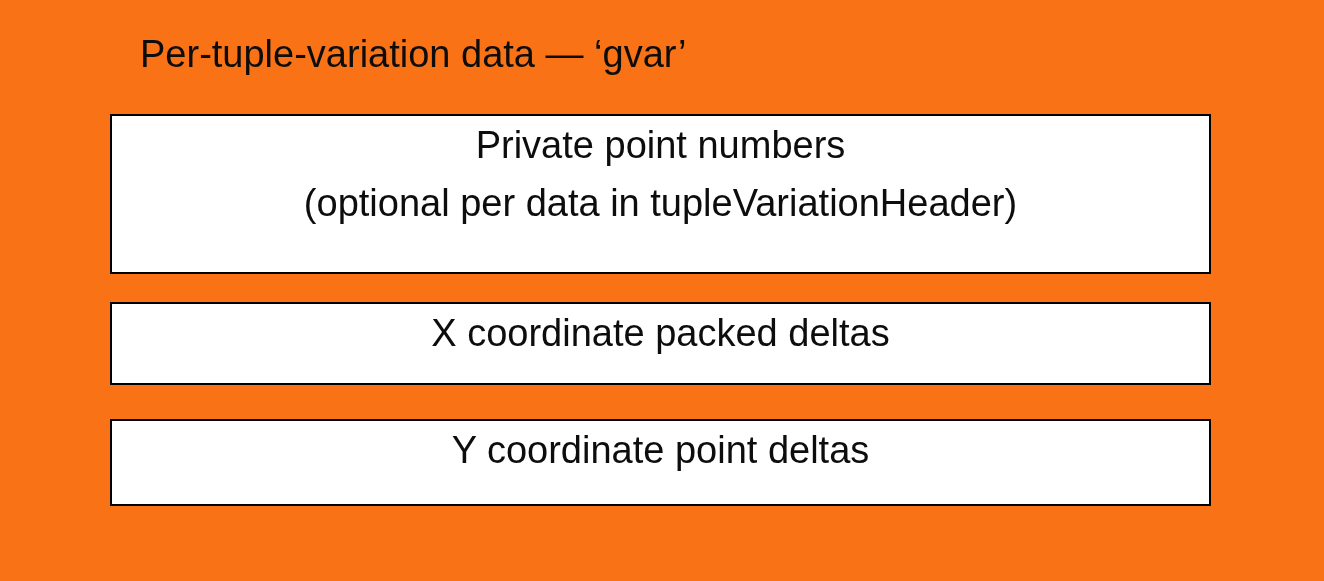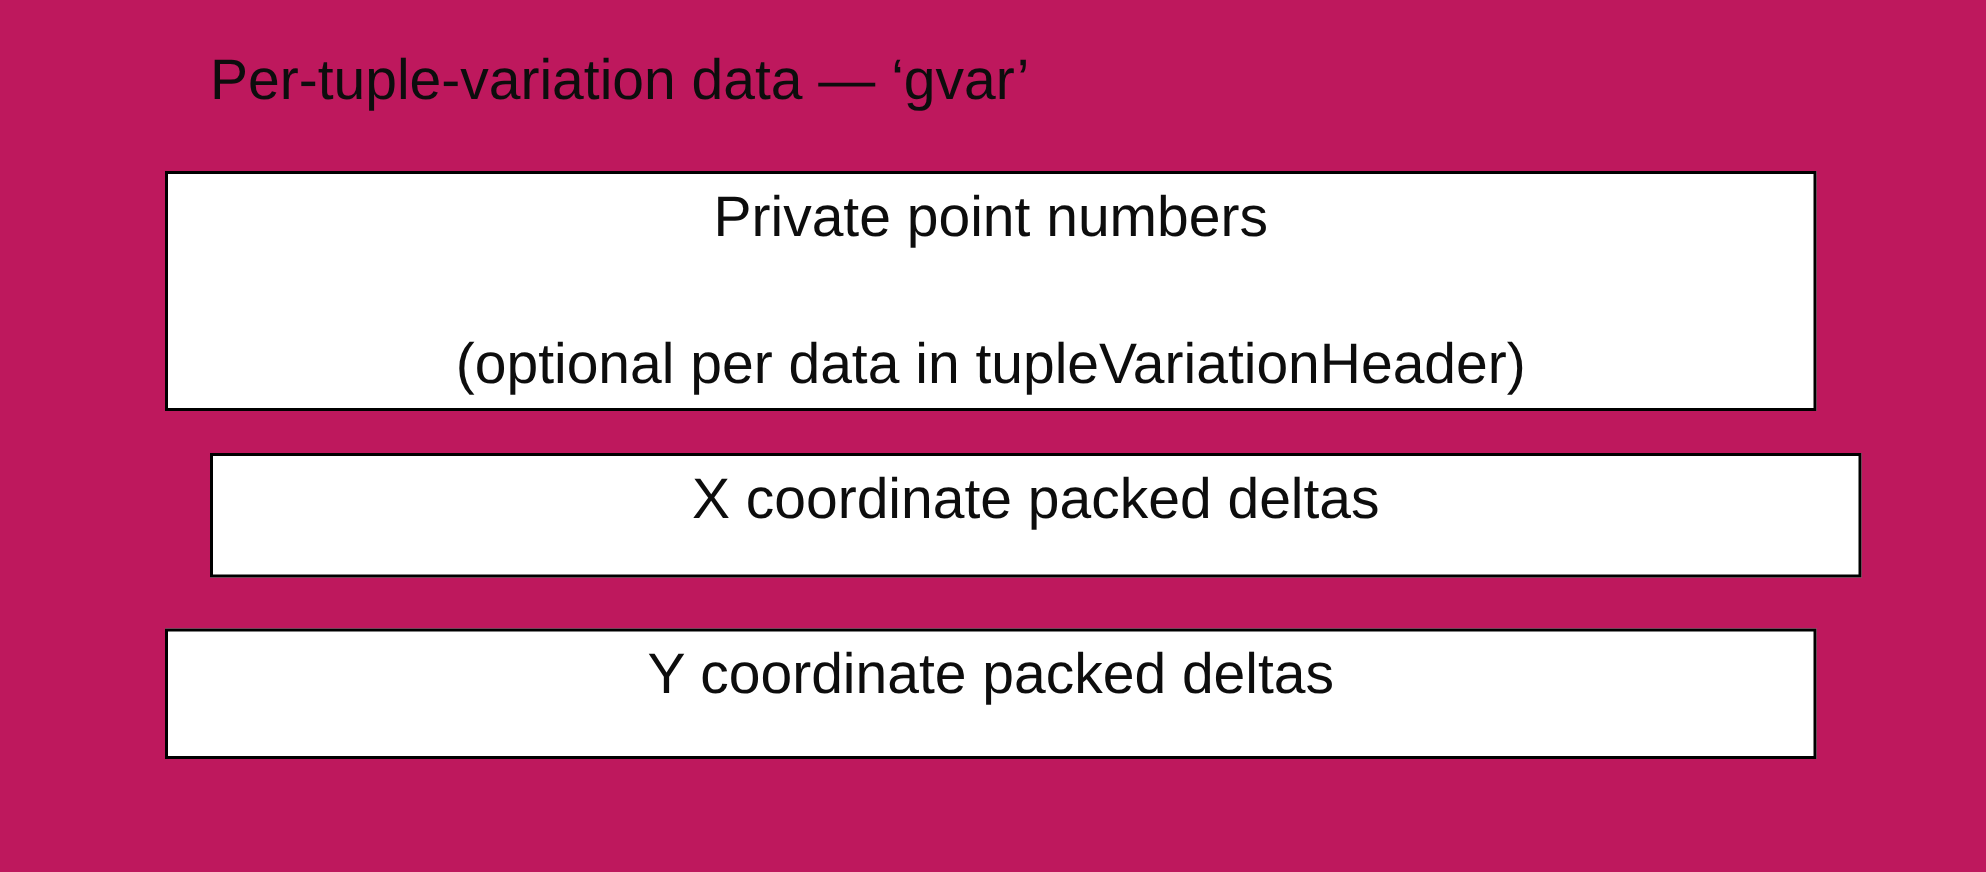--- a/index.html
+++ b/index.html
@@ -4,21 +4,21 @@
 <style>
   html, body {
     margin: 0;
     padding: 0;
     background: #d9d9d9;
   }
   .canvas {
     position: relative;
     width: 1324px;
     height: 581px;
-    background: #be185d;
+    background: #f97316;
     font-family: "Liberation Sans", "DejaVu Sans", sans-serif;
     color: #0d0d0d;
     overflow: hidden;
   }
   .title {
     position: absolute;
     left: 140px;
     top: 33px;
     font-size: 38px;
     line-height: 1.15;
@@ -27,47 +27,47 @@
   }
   .box {
     position: absolute;
     left: 110px;
     width: 1101px;
     box-sizing: border-box;
     background: #ffffff;
     border: 2.5px solid #000000;
     display: flex;
     flex-direction: column;
-    justify-content: space-between;
+    justify-content: flex-start;
     align-items: center;
     text-align: center;
   }
   .box .line {
     font-size: 38px;
     line-height: 58px;
     white-space: nowrap;
     color: #0d0d0d;
   }
   .box-1 { top: 114px; height: 160px; }
-  .box-2 { top: 302px; height: 83px; margin-left: 30px; }
+  .box-2 { top: 302px; height: 83px; }
   .box-3 { top: 419px; height: 87px; }
 </style>
 </head>
 <body>
 
 <div class="canvas">
 
   <div class="title">Per-tuple-variation data — ‘gvar’</div>
 
   <div class="box box-1">
     <div class="line">Private point numbers</div>
     <div class="line">(optional per data in tupleVariationHeader)</div>
   </div>
 
   <div class="box box-2">
     <div class="line">X coordinate packed deltas</div>
   </div>
 
   <div class="box box-3">
-    <div class="line">Y coordinate packed deltas</div>
+    <div class="line">Y coordinate point deltas</div>
   </div>
 
 </div>
 
 </body></html>

